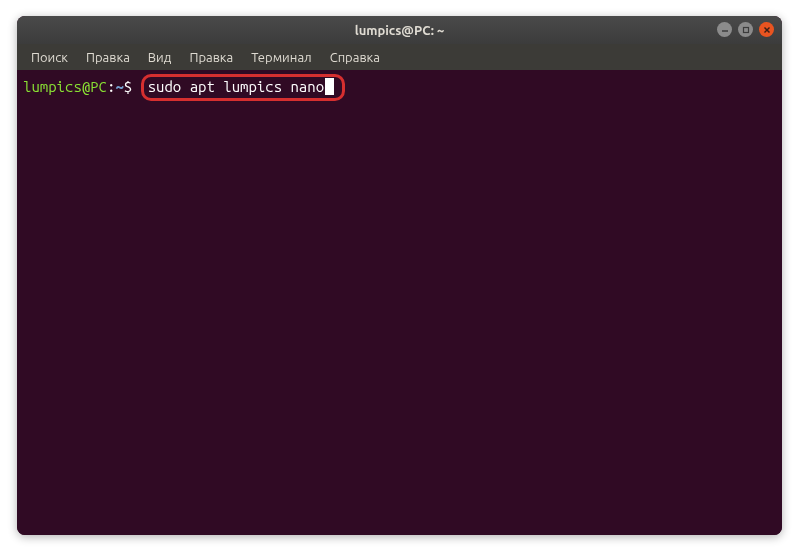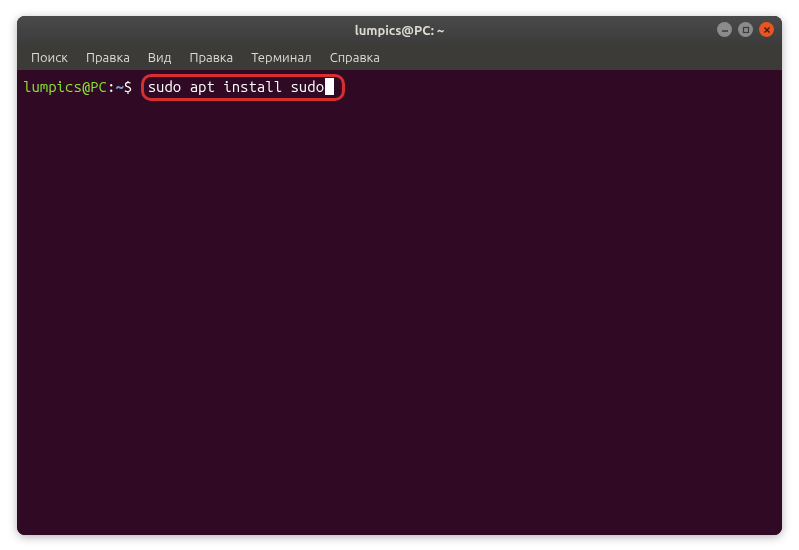--- a/index.html
+++ b/index.html
@@ -155,16 +155,16 @@
     <span class="menu-item">Поиск</span>
     <span class="menu-item">Правка</span>
     <span class="menu-item">Вид</span>
     <span class="menu-item">Правка</span>
     <span class="menu-item">Терминал</span>
     <span class="menu-item">Справка</span>
   </div>
 
   <div class="terminal-body">
     <div class="prompt-line">
-      <span class="prompt-user">lumpics@PC</span><span class="prompt-dollar">:</span><span class="prompt-path">~</span><span class="prompt-dollar">$ </span><span class="command-highlight"><span class="command-text">sudo apt install sudo</span><span class="cursor"></span></span>
+      <span class="prompt-user">lumpics@PC</span><span class="prompt-dollar">:</span><span class="prompt-path">~</span><span class="prompt-dollar">$ </span><span class="command-highlight"><span class="command-text">sudo apt lumpics nano</span><span class="cursor"></span></span>
     </div>
   </div>
 </div>
 
 </body></html>

